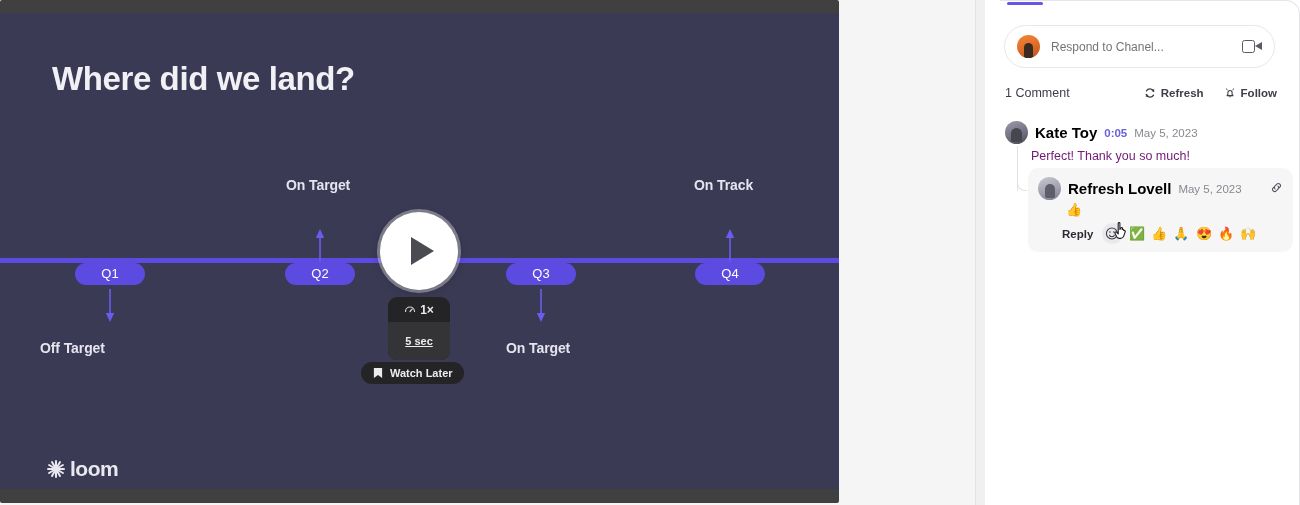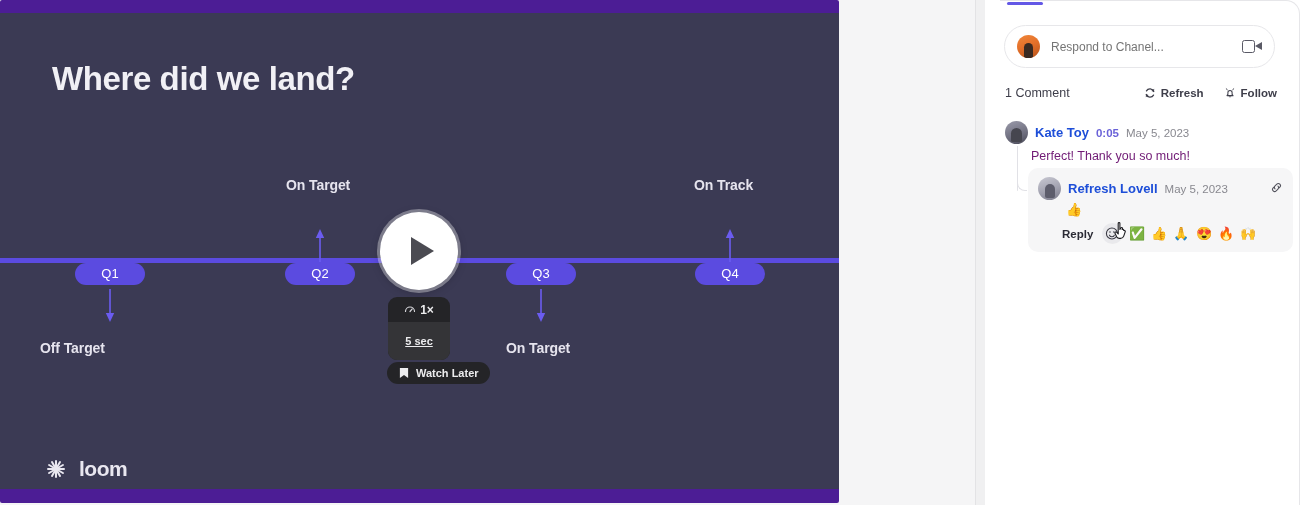--- a/index.html
+++ b/index.html
@@ -6,21 +6,21 @@
   body{
     width:1300px;height:505px;overflow:hidden;
     background:#ffffff;
     font-family:"Liberation Sans", sans-serif;
     -webkit-font-smoothing:antialiased;
   }
   #root{position:relative;width:1300px;height:505px;}
 
   
   .player-wrap{position:absolute;left:0;top:0;width:975px;height:505px;background:#f5f5f6;}
-  .video{position:absolute;left:0;top:0;width:839px;height:503px;background:#4c1d95;border-radius:2px;overflow:hidden;}
+  .video{position:absolute;left:0;top:0;width:839px;height:503px;background:#404040;border-radius:2px;overflow:hidden;}
   .slide{position:absolute;left:0;top:13px;width:839px;height:476px;background:#3b3a54;overflow:hidden;}
 
   .slide-title{
     position:absolute;left:52px;top:47px;
     font-size:33px;font-weight:700;color:#f1f0f5;letter-spacing:-0.4px;
   }
 
   
   .timeline{position:absolute;left:0;top:245px;width:839px;height:5px;background:#5b4be0;}
   .q-pill{
@@ -39,21 +39,21 @@
   .a2{left:314px;top:215px;height:34px;}
   .a3{left:535px;top:276px;height:34px;}
   .a4{left:724px;top:215px;height:34px;}
 
   .tl-label{position:absolute;font-size:14px;font-weight:700;color:#e6e4ee;letter-spacing:-.1px;}
   .l-off{left:40px;top:327px;}
   .l-on1{left:286px;top:164px;}
   .l-on2{left:506px;top:327px;}
   .l-track{left:694px;top:164px;}
 
-  .loom-logo{position:absolute;left:47px;top:444px;display:flex;align-items:center;gap:14px;}
+  .loom-logo{position:absolute;left:47px;top:444px;display:flex;align-items:center;gap:5px;}
   .loom-mark{width:18px;height:18px;position:relative;}
   .loom-mark span{
     position:absolute;left:8px;top:0;width:2px;height:18px;background:#e9e7f0;border-radius:1px;
     transform-origin:50% 50%;
   }
   .loom-word{font-size:21px;font-weight:700;color:#e9e7f0;letter-spacing:-.5px;}
 
   
   .play-btn{
     position:absolute;left:380px;top:212px;width:78px;height:78px;border-radius:50%;
@@ -66,21 +66,21 @@
   }
 
   
   .speed-box{
     position:absolute;left:388px;top:297px;width:62px;border-radius:9px;background:#242427;overflow:hidden;
   }
   .speed-row{height:25px;display:flex;align-items:center;justify-content:center;gap:4px;color:#ececee;font-size:12px;font-weight:700;}
   .dur-row{height:38px;display:flex;align-items:center;justify-content:center;background:#343437;color:#ececee;font-size:11px;font-weight:700;text-decoration:underline;}
 
   .watch-later{
-    position:absolute;left:387px;top:362px;height:22px;padding:0 11px;border-radius:11px;background:#242427;
+    position:absolute;left:361px;top:362px;height:22px;padding:0 11px;border-radius:11px;background:#242427;
     display:flex;align-items:center;gap:6px;color:#ececee;font-size:11px;font-weight:700;cursor:pointer;
   }
 
   
   .v-divider{position:absolute;left:975px;top:0;width:10px;height:505px;background:#f0f0f1;border-left:1px solid #e3e3e5;border-right:1px solid #dcdcde;}
 
   
   .panel{position:absolute;left:985px;top:0;width:315px;height:505px;background:#fff;}
   .panel-round{
     position:absolute;right:0;top:0;width:300px;height:505px;
@@ -113,21 +113,21 @@
   .comment-count{font-size:12.5px;color:#3e3e4a;font-weight:400;}
   .meta-actions{margin-left:auto;display:flex;align-items:center;gap:20px;}
   .meta-btn{display:flex;align-items:center;gap:5px;font-size:11.5px;font-weight:700;color:#3e3e4a;cursor:pointer;}
   .ico{width:12px;height:12px;display:block;}
 
   .thread{position:absolute;left:1005px;top:121px;width:295px;}
   .thread-line{position:absolute;left:1017px;top:146px;width:1px;height:45px;background:#e1e1e6;border-bottom-left-radius:6px;}
   .thread-line:after{content:"";position:absolute;left:0;bottom:0;width:9px;height:9px;border-left:1px solid #e1e1e6;border-bottom:1px solid #e1e1e6;border-bottom-left-radius:8px;}
 
   .cmt-head{display:flex;align-items:center;gap:7px;}
-  .cmt-name{font-size:13px;font-weight:700;color:#1d4ed8;}
+  .cmt-name{font-size:15px;font-weight:700;color:#000000;}
   .cmt-time{font-size:11.5px;font-weight:600;color:#6a62d8;}
   .cmt-date{font-size:11.5px;color:#88888f;}
   .cmt-body{margin-top:5px;margin-left:26px;font-size:12.5px;color:#701a75;}
 
   .reply-card{
     position:absolute;left:1028px;top:168px;width:265px;box-sizing:border-box;
     background:#f6f6f7;border-radius:10px;padding:9px 10px 8px 10px;
   }
   .reply-head{display:flex;align-items:center;gap:7px;}
   .link-icon{margin-left:auto;cursor:pointer;}

